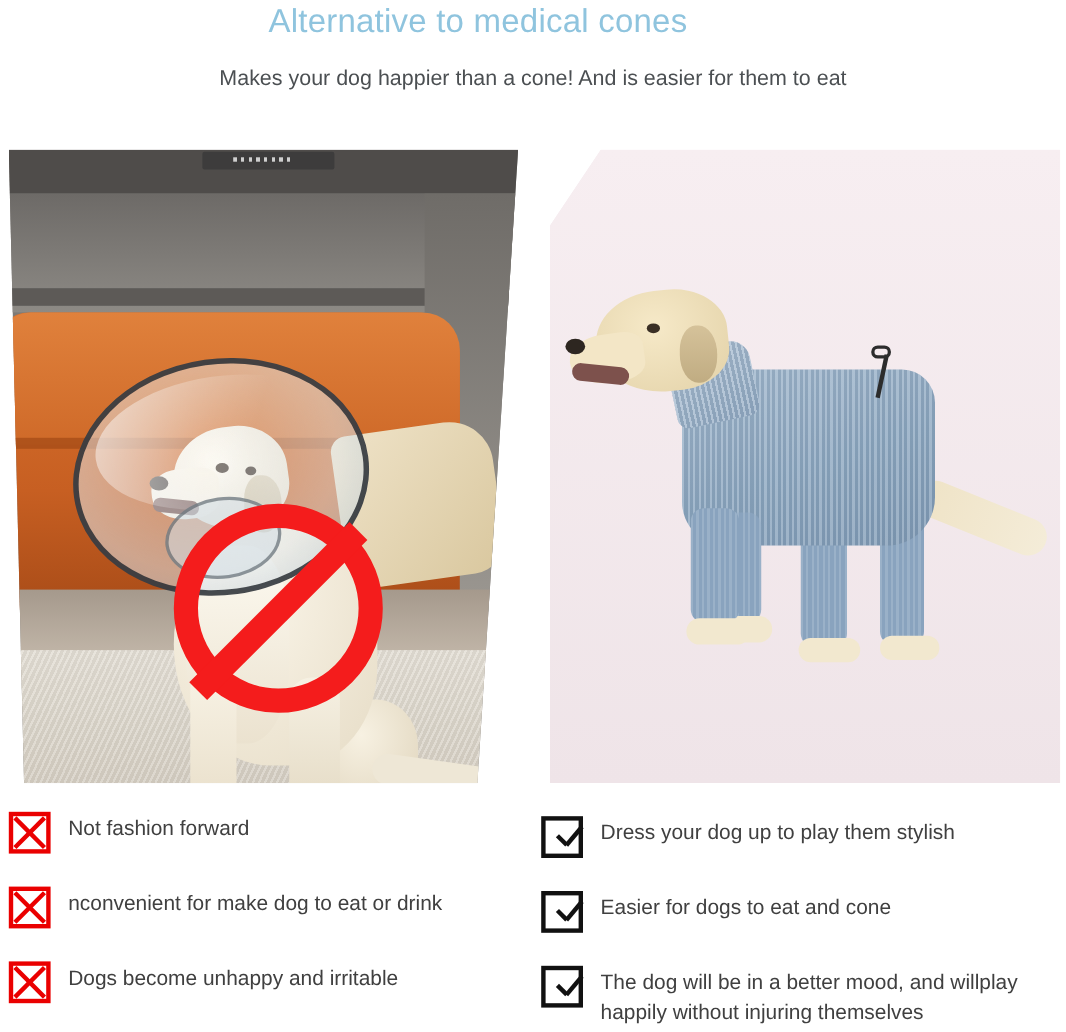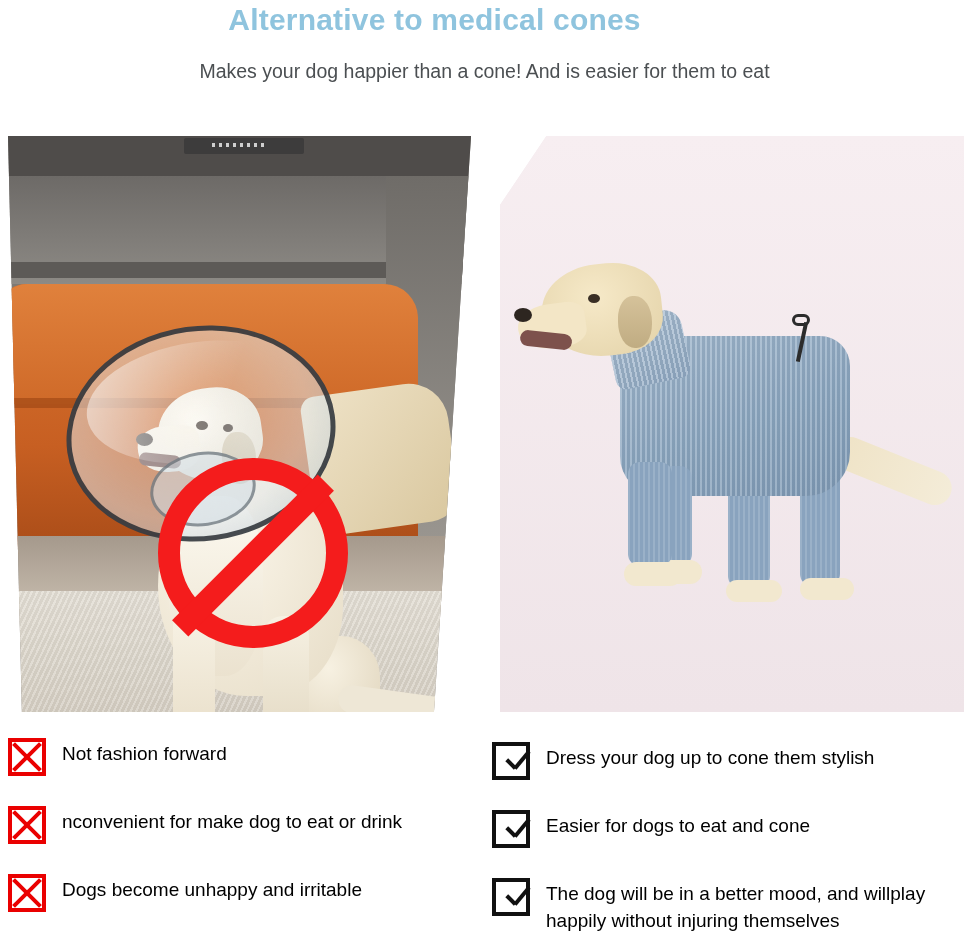--- a/index.html
+++ b/index.html
@@ -18,21 +18,21 @@
   }
 
   
   .headline {
     position: absolute;
     top: 0px;
     left: 0;
     width: 869px;
     text-align: center;
     font-size: 30px;
-    font-weight: bold;
+    font-weight: normal;
     color: #8fc4de;
     letter-spacing: 0.2px;
     line-height: 40px;
   }
   .subhead {
     position: absolute;
     top: 57px;
     left: 0;
     width: 969px;
     text-align: center;
@@ -224,21 +224,21 @@
   .rleg.sleeve-tex{background:repeating-linear-gradient(90deg,#9ab1c8 0 2px,#89a3be 2px 5px);}
   .rpaw{position:absolute;background:#f2e8cf;border-radius:12px;}
   .r-strap{position:absolute;left:300px;top:186px;width:4px;height:40px;background:#2c2c2c;transform:rotate(12deg);}
   .r-strap-loop{position:absolute;left:292px;top:178px;width:18px;height:12px;border:3px solid #2c2c2c;border-radius:6px;}
 
   
   .list-left { position:absolute; left:8px; top:738px; width:470px; }
   .list-right { position:absolute; left:492px; top:742px; width:470px; }
 
   .bullet { display:flex; align-items:flex-start; margin-bottom:30px; }
-  .bullet .text { font-size:19px; color:#000000; line-height:27px; padding-top:2px; }
+  .bullet .text { font-size:19px; color:#404040; line-height:27px; padding-top:2px; }
 
   .box { width:38px; height:38px; flex:0 0 38px; margin-right:16px; position:relative; }
   .box-x { border:4px solid #ea0000; }
   .box-x::before, .box-x::after {
     content:""; position:absolute; left:50%; top:50%; width:38px; height:4px;
     background:#ea0000; transform-origin:center;
   }
   .box-x::before { transform: translate(-50%,-50%) rotate(45deg); }
   .box-x::after  { transform: translate(-50%,-50%) rotate(-45deg); }
 
@@ -346,21 +346,21 @@
       <div class="box box-x"></div>
       <div class="text">Dogs become unhappy and irritable</div>
     </div>
   </div>
 
   <div class="list-right">
     <div class="bullet">
       <div class="box box-check">
           <div class="tick"></div>
         </div>
-      <div class="text">Dress your dog up to cone them stylish</div>
+      <div class="text">Dress your dog up to play them stylish</div>
     </div>
     <div class="bullet">
       <div class="box box-check">
           <div class="tick"></div>
         </div>
       <div class="text">Easier for dogs to eat and cone</div>
     </div>
     <div class="bullet">
       <div class="box box-check">
           <div class="tick"></div>

